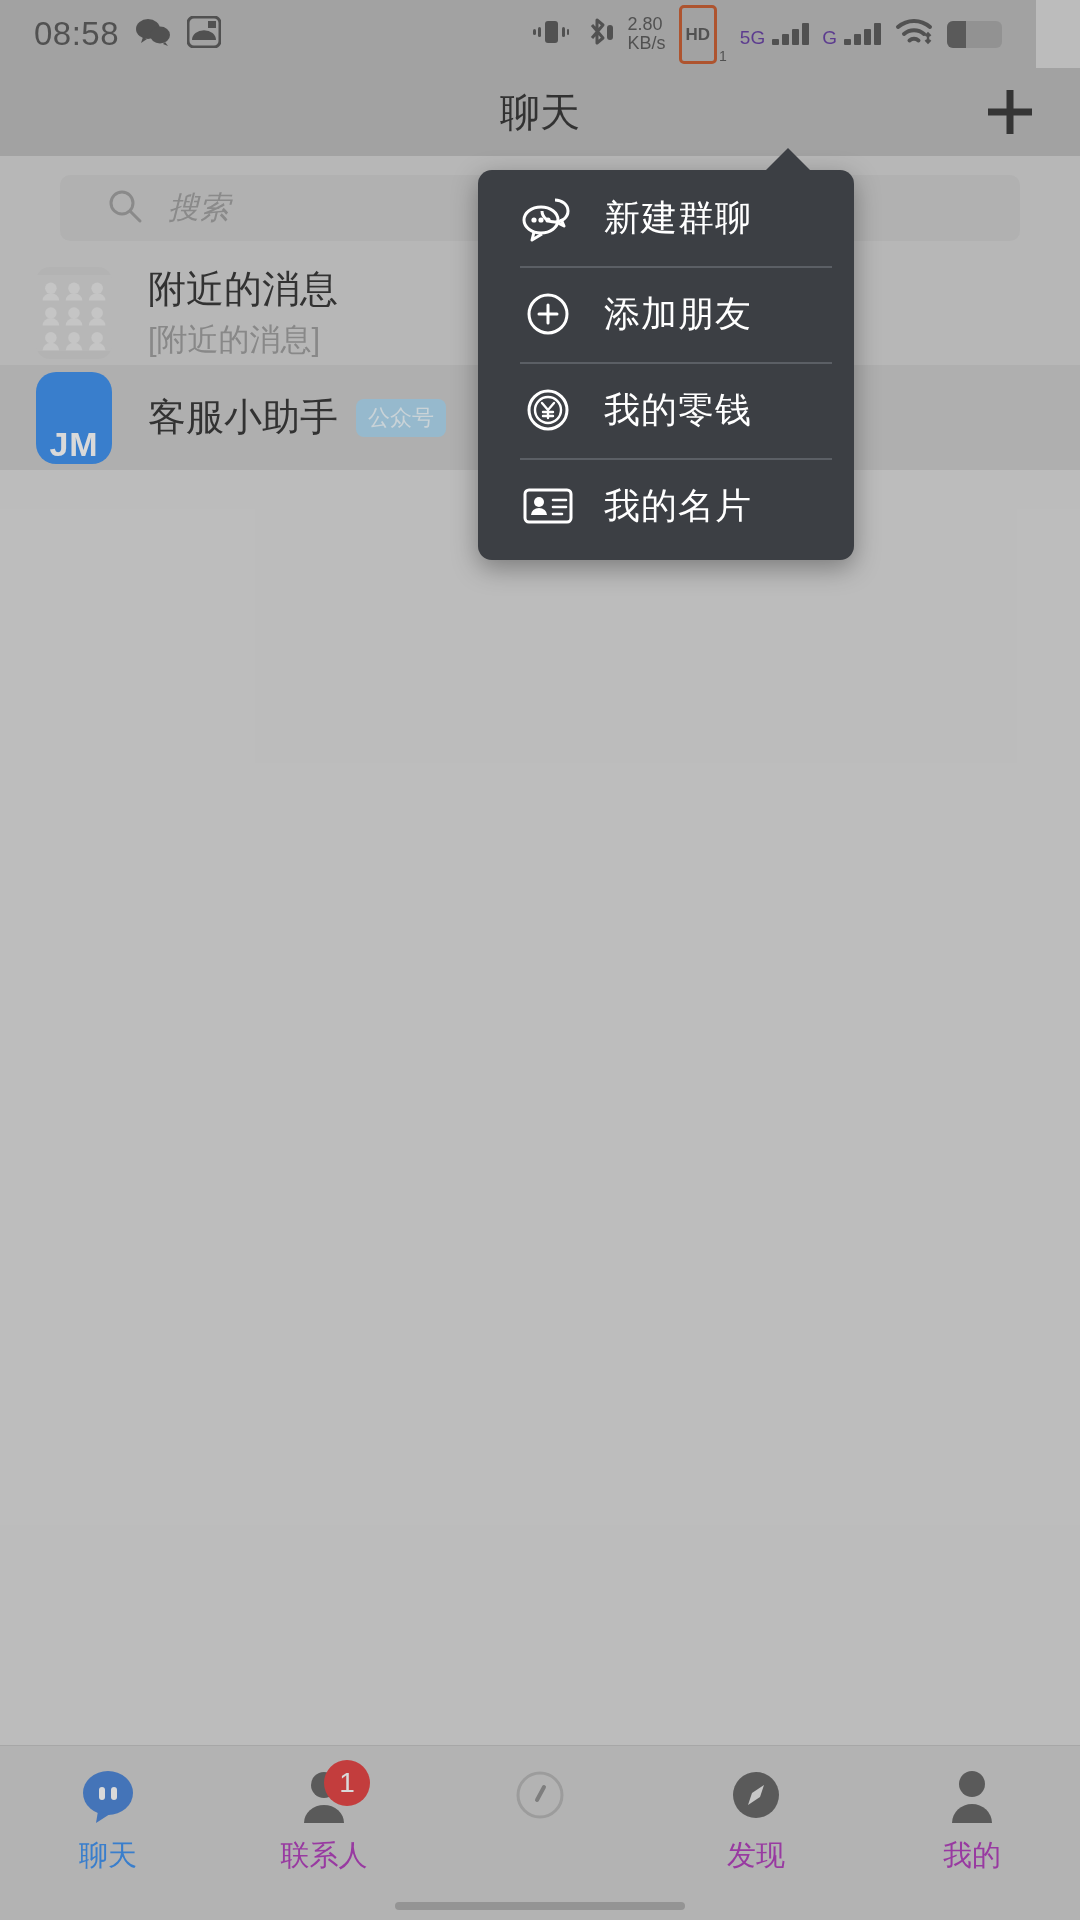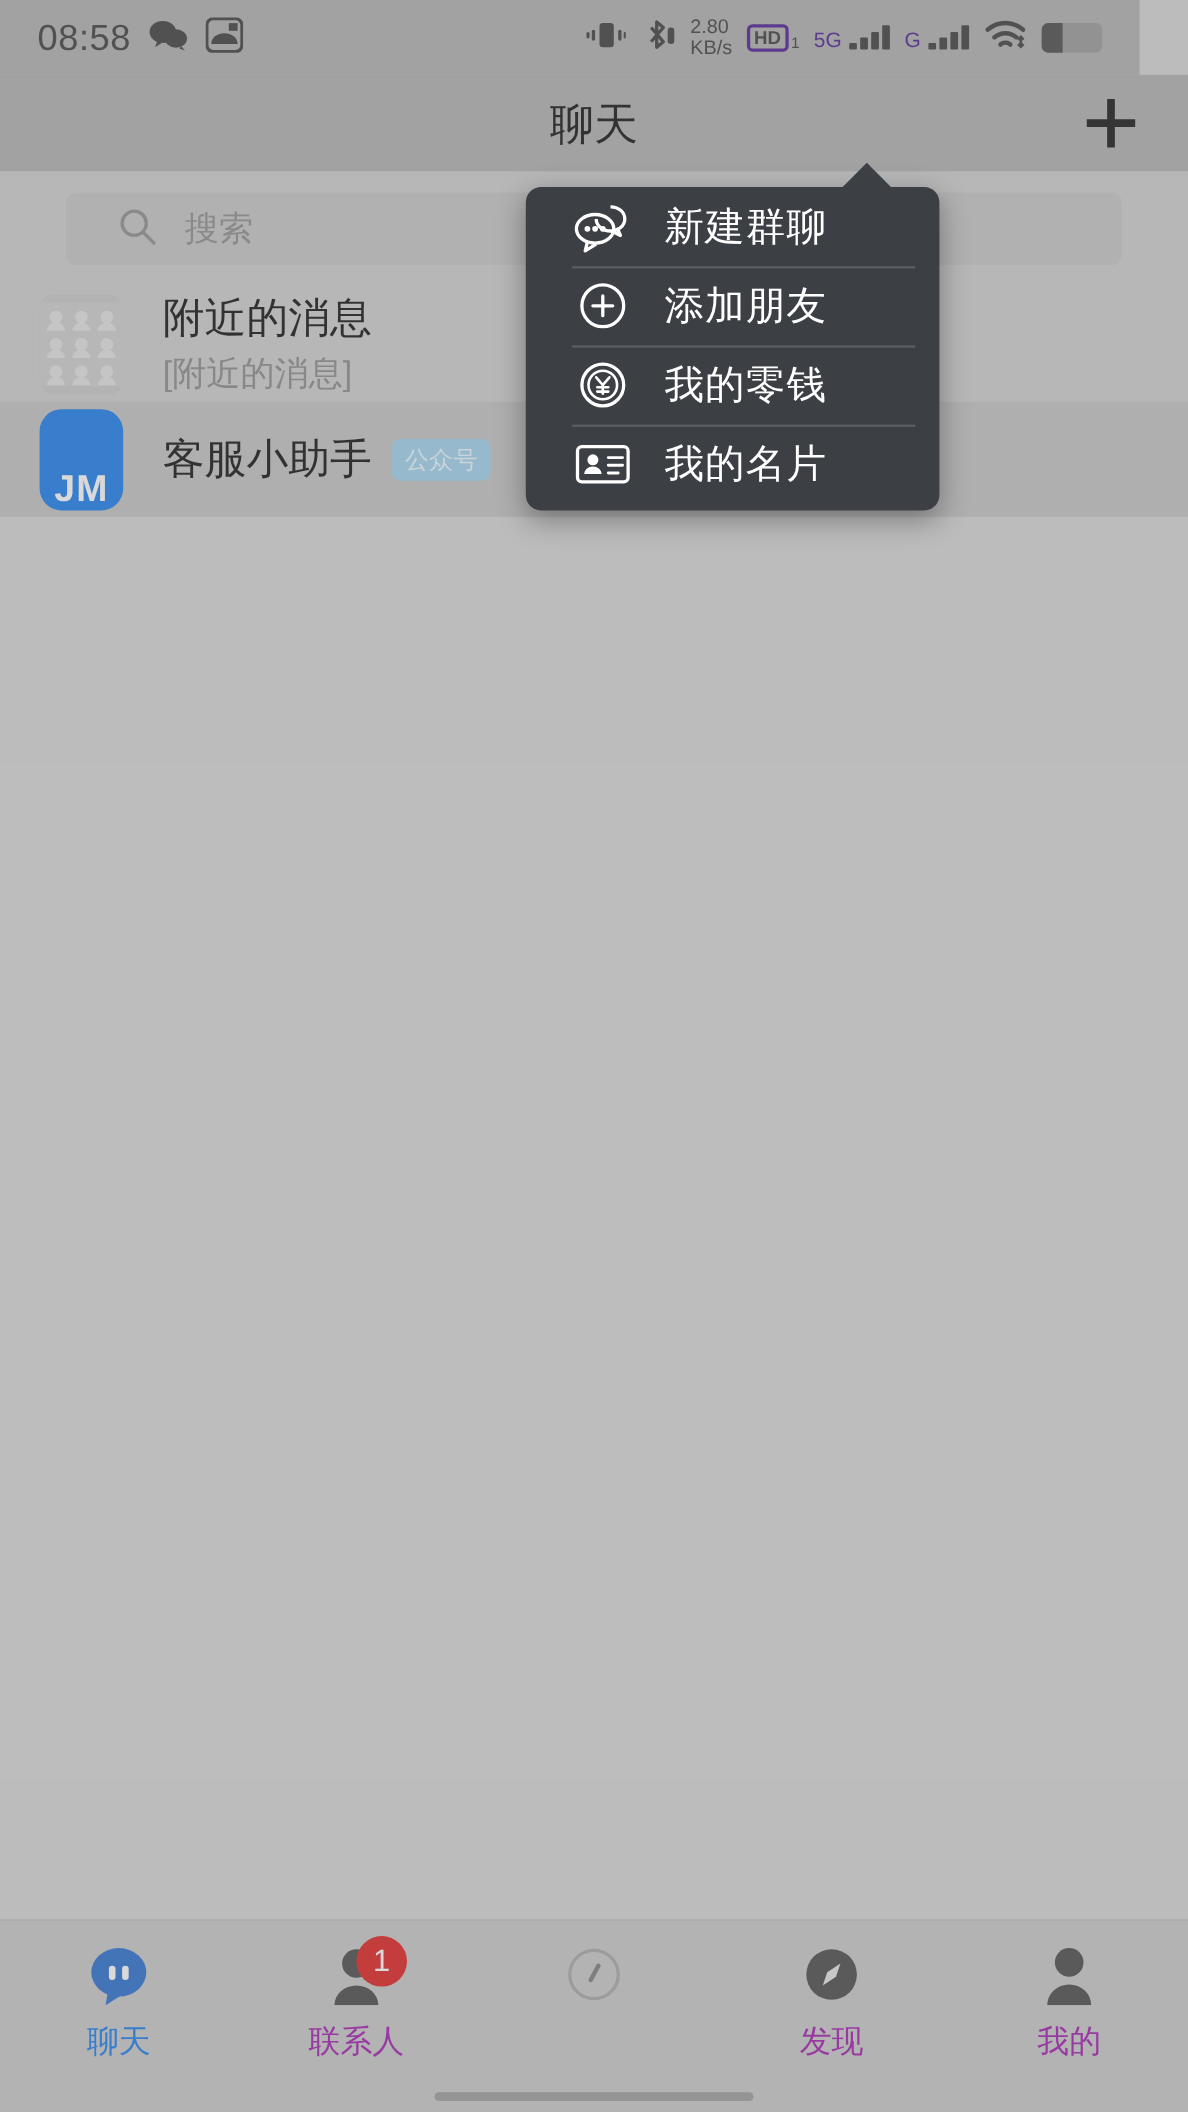--- a/index.html
+++ b/index.html
@@ -20,21 +20,21 @@
     display:flex; align-items:center; justify-content:space-between;
     padding:0 34px; background:#b0b0b0;
   }
   .sb-left { display:flex; align-items:center; gap:16px; }
   .sb-time { font-size:33px; color:#3d3d3d; letter-spacing:.5px; }
   .sb-right { display:flex; align-items:center; gap:13px; }
   .ic { display:block; }
   .netspeed { display:flex; flex-direction:column; align-items:flex-start;
               font-size:18px; line-height:19px; color:#3d3d3d; }
   .hd-badge { display:flex; align-items:flex-end; gap:2px; }
-  .hd-box { border:3px solid #4c1d95; border-radius:5px; padding:1px 4px;
+  .hd-box { border:3px solid #c2410c; border-radius:5px; padding:18px 4px;
             font-size:17px; font-weight:bold; color:#3d3d3d; line-height:17px; }
   .hd-sub { font-size:14px; color:#3d3d3d; }
   .sig { display:flex; align-items:flex-end; gap:7px; }
   .sig-label { font-size:19px; color:#4c1d95; line-height:14px; }
   .bars { display:flex; align-items:flex-end; gap:3px; }
   .bars i { display:block; width:7px; background:#3d3d3d; border-radius:1px; }
   .bars i:nth-child(1){height:6px;} .bars i:nth-child(2){height:11px;}
   .bars i:nth-child(3){height:16px;} .bars i:nth-child(4){height:22px;}
   .batt { width:55px; height:27px; border-radius:6px; background:#9a9a9a; position:relative; }
   .batt::after{ content:""; position:absolute; left:0; top:0; bottom:0; width:19px;
@@ -42,21 +42,21 @@
 
   
   .header { position:absolute; top:68px; left:0; width:1080px; height:88px;
             background:#b0b0b0; display:flex; align-items:center; justify-content:center; }
   .header-title { font-size:40px; color:#111; }
   .plus-btn { position:absolute; right:34px; top:50%; transform:translateY(-50%);
               width:72px; height:72px; display:flex; align-items:center; justify-content:center; }
 
   
   .search-wrap { position:absolute; top:156px; left:0; width:1080px; height:104px;
-                 background:#cfcfcf; display:flex; align-items:center; padding:0 60px; }
+                 background:#cfcfcf; display:flex; align-items:center; padding:0 60px;font-style:italic; }
   .search-box { flex:1; height:66px; background:#c6c6c6; border-radius:10px;
                 display:flex; align-items:center; gap:24px; padding-left:46px; }
   .search-text { font-size:31px; color:#8e8e8e; }
 
   
   .chat-list { position:absolute; top:260px; left:0; width:1080px; }
   .chat-row { display:flex; align-items:center; height:105px; padding:0 0 0 36px;
               background:#cfcfcf; }
   .chat-row.alt { background:#c3c3c3; }
   .avatar { width:76px; height:92px; border-radius:14px; flex:none;
@@ -88,21 +88,21 @@
   
   .scrim { position:absolute; inset:0; background:rgba(130,130,130,0.30); }
 
   
   .popup { position:absolute; left:478px; top:170px; width:376px;
            background:#3c3f44; border-radius:14px; padding:0 0 6px 0;
            box-shadow:0 8px 26px rgba(0,0,0,.34); }
   .popup-arrow { position:absolute; top:-22px; right:42px; width:0; height:0;
                  border-left:24px solid transparent; border-right:24px solid transparent;
                  border-bottom:24px solid #3c3f44; }
-  .menu-item { display:flex; align-items:center; height:72px; padding-left:42px; position:relative; }
+  .menu-item { display:flex; align-items:center; height:96px; padding-left:42px; position:relative; }
   .menu-item + .menu-item::before {
     content:""; position:absolute; top:0; left:42px; right:22px; height:2px; background:#5b5f65;
   }
   .menu-ico { width:56px; display:flex; align-items:center; justify-content:center; flex:none; }
   .menu-label { margin-left:28px; font-size:36px; color:#fff; letter-spacing:1px; }
 </style>
 </head>
 <body>
 
 <div id="root">

